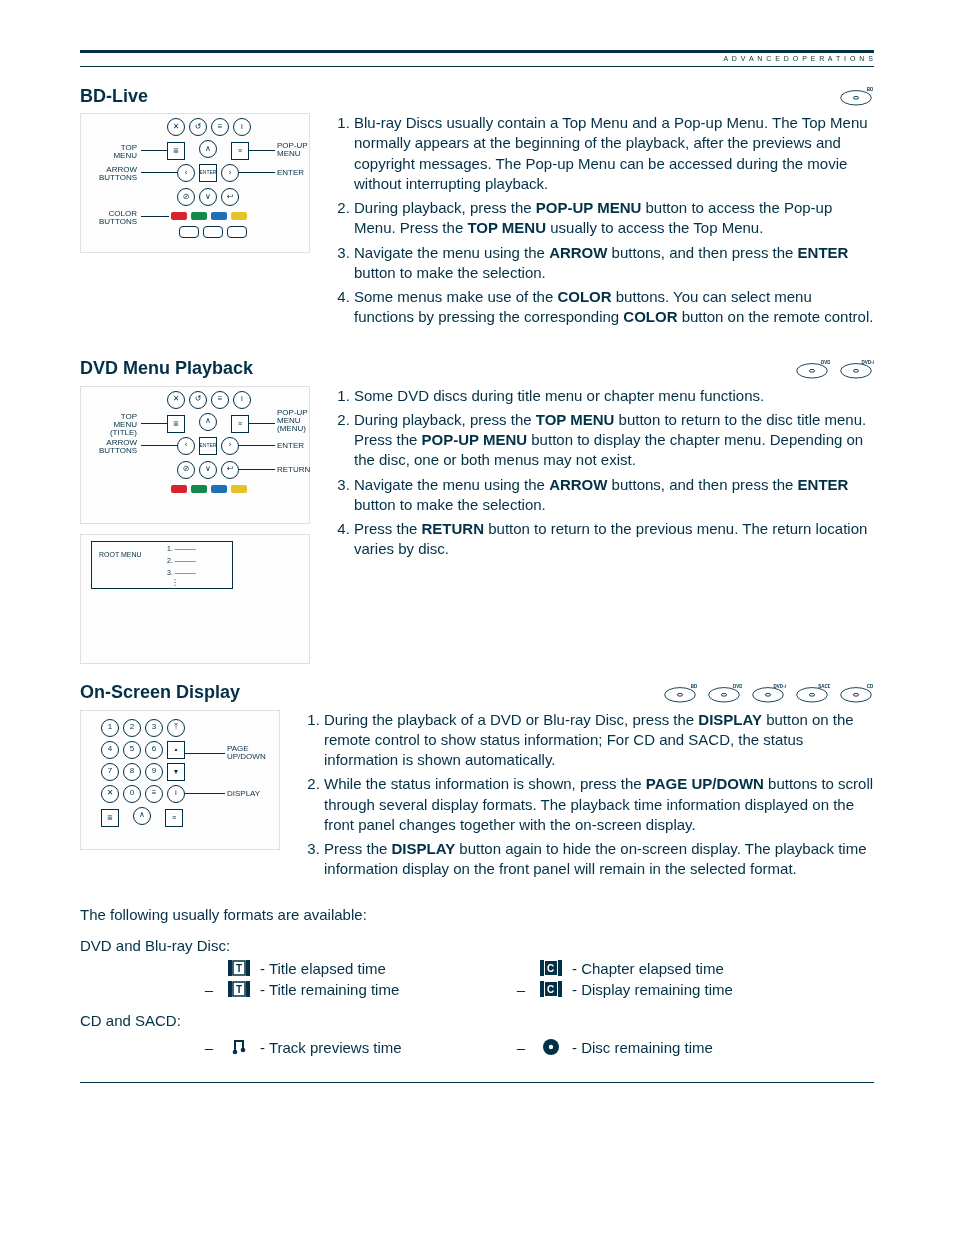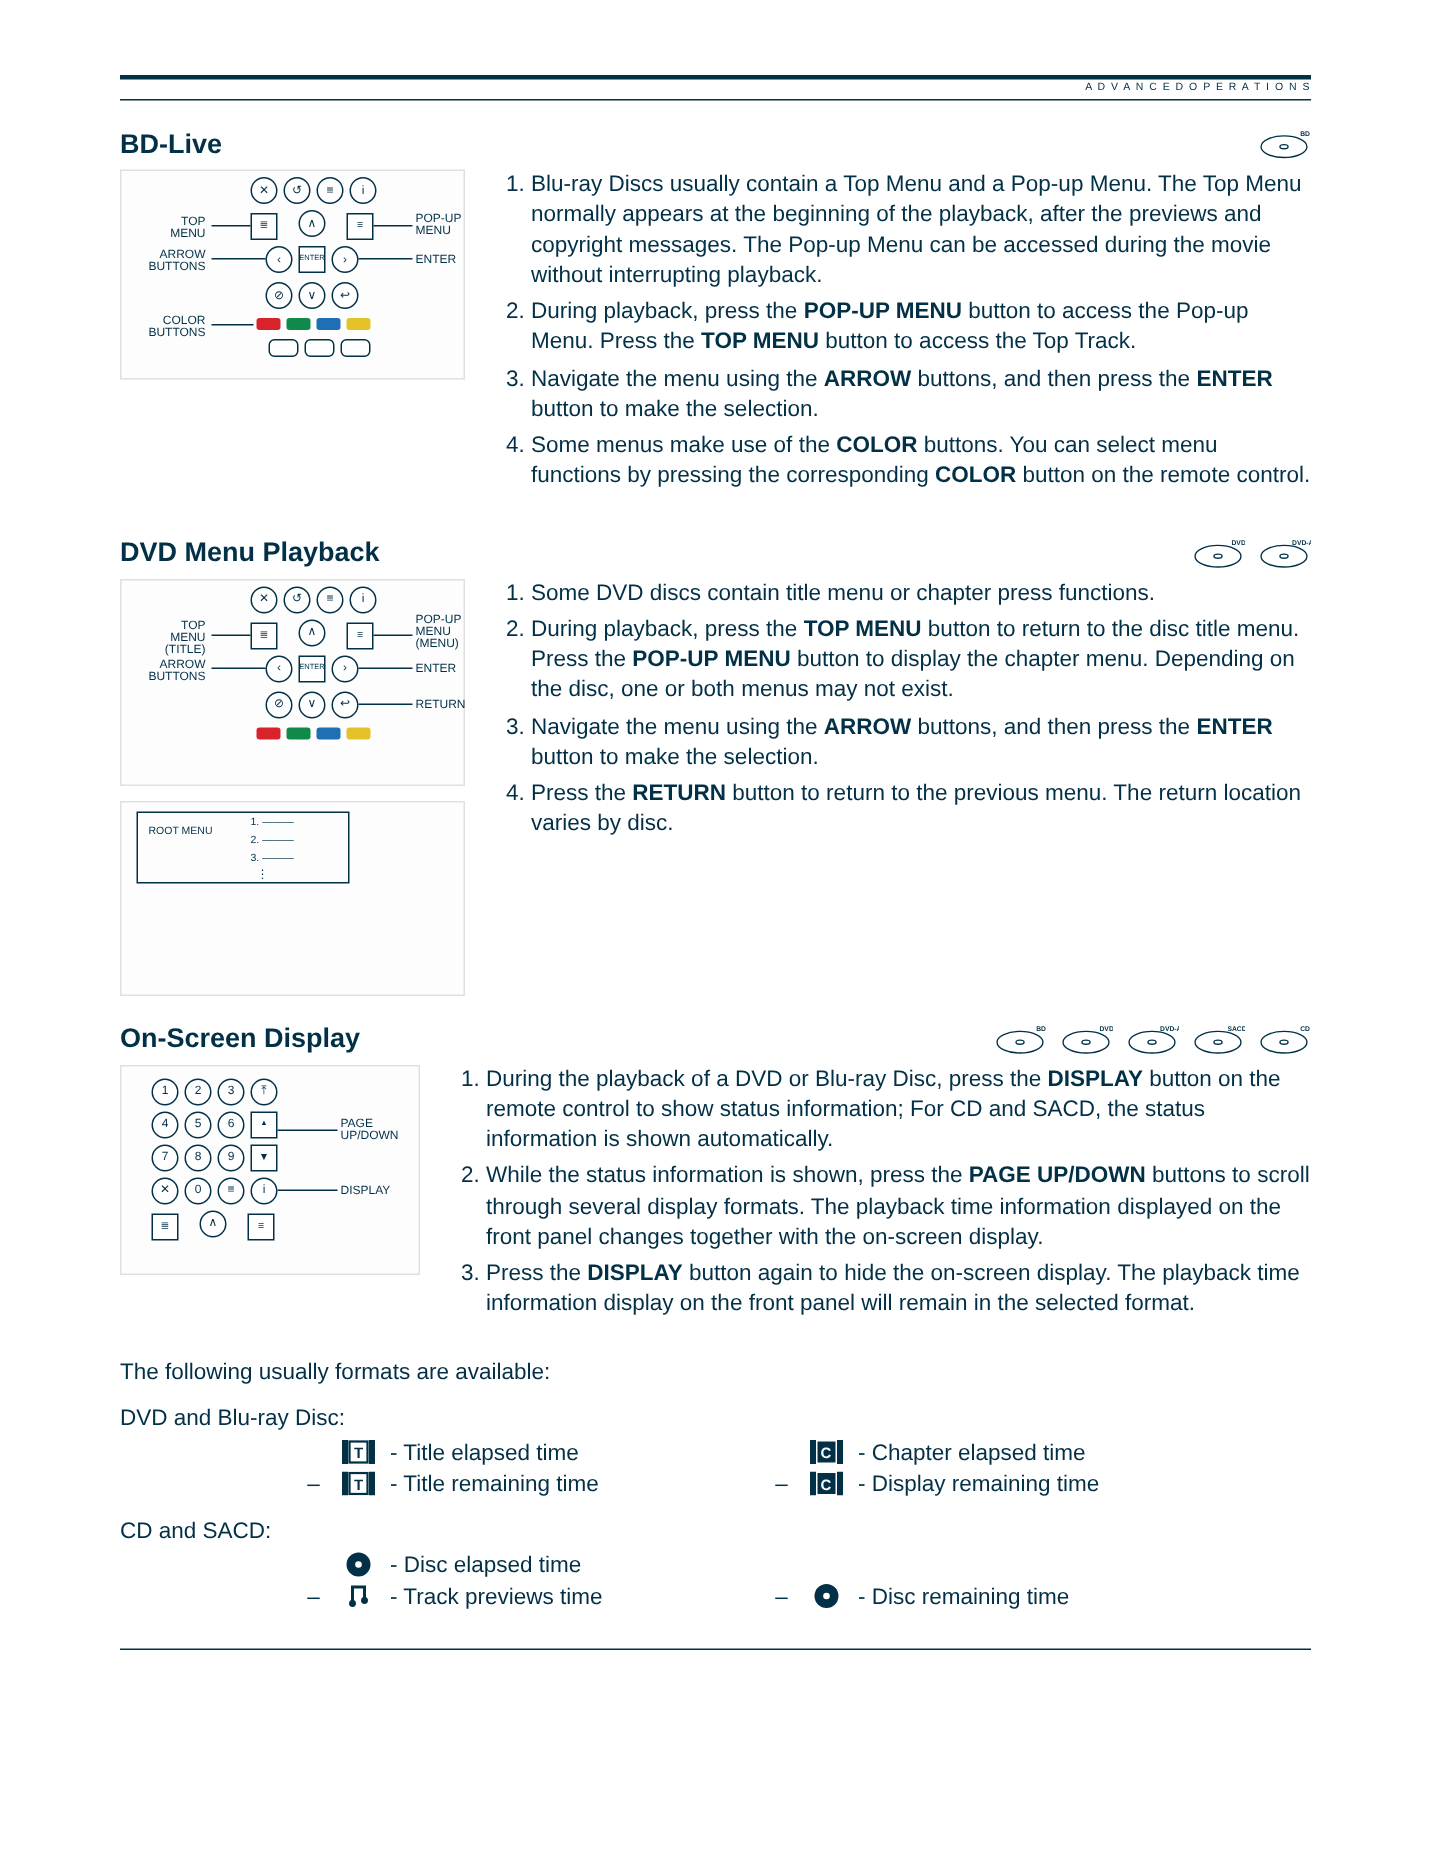--- a/index.html
+++ b/index.html
@@ -121,21 +121,21 @@
 BUTTONS</span>
       <span class="lbl" style="left:4px;top:96px;text-align:right;width:52px;white-space:pre;">COLOR
 BUTTONS</span>
       <span class="lbl" style="left:196px;top:28px;white-space:pre;">POP-UP
 MENU</span>
       <span class="lbl" style="left:196px;top:55px;">ENTER</span>
     </div>
   </div>
   <ol class="main">
     <li>Blu-ray Discs usually contain a Top Menu and a Pop-up Menu.  The Top Menu normally appears at the beginning of the playback, after the previews and copyright messages.  The Pop-up Menu can be accessed during the movie without interrupting playback.</li>
-    <li><span>During playback, press the </span><span class="bold">POP-UP MENU</span><span> button to access the Pop-up Menu.  Press the </span><span class="bold">TOP MENU</span><span> button to access the Top Track.</span></li>
+    <li><span>During playback, press the </span><span class="bold">POP-UP MENU</span><span> button to access the Pop-up Menu.  Press the </span><span class="bold">TOP MENU</span><span> usually to access the Top Menu.</span></li>
     <li><span>Navigate the menu using the </span><span class="bold">ARROW</span><span> buttons, and then press the </span><span class="bold">ENTER</span><span> button to make the selection.</span></li>
     <li><span>Some menus make use of the </span><span class="bold">COLOR</span><span> buttons.  You can select menu functions by pressing the corresponding </span><span class="bold">COLOR</span><span> button on the remote control.</span></li>
   </ol>
 </div>
 
 <div class="section-title">
   <span>DVD Menu Playback</span>
   <span class="disc-icons">
     <span class="disc"><svg viewBox="0 0 40 24">
           <ellipse cx="20" cy="14" rx="17" ry="8" fill="none" stroke="#023047"></ellipse>
@@ -189,21 +189,21 @@
     <div class="remote-fig" style="height:58px;margin-top:10px;">
       <span class="lbl" style="left:18px;top:16px;font-size:7px;">ROOT MENU</span>
       <span class="lbl" style="left:86px;top:10px;font-size:7px;">1. ———</span>
       <span class="lbl" style="left:86px;top:22px;font-size:7px;">2. ———</span>
       <span class="lbl" style="left:86px;top:34px;font-size:7px;">3. ———</span>
       <span class="lbl" style="left:90px;top:44px;font-size:8px;">⋮</span>
       <div style="position:absolute;left:10px;top:6px;width:140px;height:46px;border:1px solid #023047;"></div>
     </div>
   </div>
   <ol class="main">
-    <li>Some DVD discs contain title menu or chapter press functions.</li>
+    <li>Some DVD discs during title menu or chapter menu functions.</li>
     <li><span>During playback, press the </span><span class="bold">TOP MENU</span><span> button to return to the disc title menu. Press the </span><span class="bold">POP-UP MENU</span><span> button to display the chapter menu.  Depending on the disc, one or both menus may not exist.</span></li>
     <li><span>Navigate the menu using the </span><span class="bold">ARROW</span><span> buttons, and then press the </span><span class="bold">ENTER</span><span> button to make the selection.</span></li>
     <li><span>Press the </span><span class="bold">RETURN</span><span> button to return to the previous menu.  The return location varies by disc.</span></li>
   </ol>
 </div>
 
 <div class="section-title">
   <span>On-Screen Display</span>
   <span class="disc-icons">
     <span class="disc"><svg viewBox="0 0 40 24">
@@ -323,30 +323,20 @@
           <rect x="5" y="1" width="12" height="14" fill="#023047"></rect>
           <text x="7" y="12" font-size="10" font-weight="bold" fill="#fff">C</text>
         </svg>
       </span>
     <span>- <span>Display remaining time</span></span>
   </div>
 </div>
 
 <div class="sub-head">CD and SACD:</div>
 <div class="fmt-row">
-  <div class="fmt-col">
-    <span class="dash"></span>
-    <span class="icn">
-        <svg width="18" height="18">
-          <circle cx="9" cy="9" r="8" fill="#023047"></circle>
-          <circle cx="9" cy="9" r="2.2" fill="#fff"></circle>
-        </svg>
-      </span>
-    <span>- <span>Disc elapsed time</span></span>
-  </div>
 </div>
 <div class="fmt-row">
   <div class="fmt-col">
     <span class="dash">–</span>
     <span class="icn">
         <svg width="18" height="18">
           <path d="M5 14 V3 H13 V12" fill="none" stroke="#023047" stroke-width="2"></path>
           <circle cx="5" cy="14" r="2.3" fill="#023047"></circle>
           <circle cx="13" cy="12" r="2.3" fill="#023047"></circle>
         </svg>

